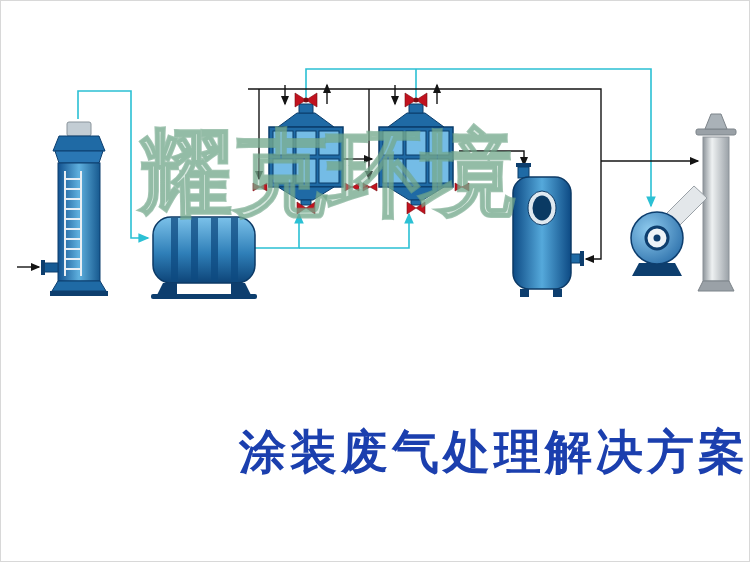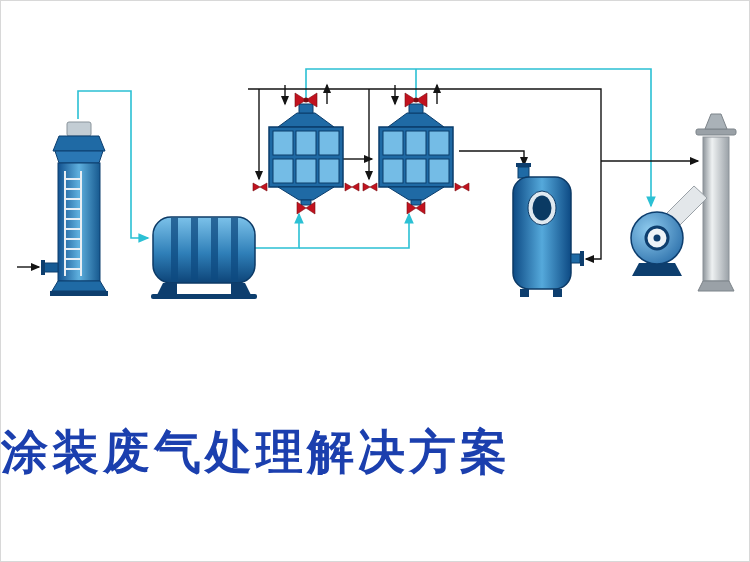--- a/index.html
+++ b/index.html
@@ -15,21 +15,21 @@
   .watermark{
     position:absolute;left:138px;top:108px;width:505px;height:130px;
     display:flex;justify-content:space-between;align-items:center;
     font-size:94px;font-weight:bold;line-height:1;
     font-family:"Liberation Serif", serif;
     color:rgba(150,195,170,0.38);
     -webkit-text-stroke:2px rgba(110,165,135,0.65);
     pointer-events:none;white-space:nowrap;
   }
   .main-title{
-    position:absolute;left:0;right:0;top:420px;text-align:left;
+    position:absolute;left:0;right:0;top:420px;text-align:right;
     font-family:"Liberation Serif", serif;font-weight:bold;
     font-size:47px;letter-spacing:4px;color:var(--title-blue,#1b3fae);
     white-space:nowrap;
   }
 </style>
 </head>
 <body>
 
 <div class="canvas">
 
@@ -203,16 +203,17 @@
       <polygon class="valve" points="362,182 369,186 362,190"></polygon>
       <polygon class="valve" points="376,182 369,186 376,190"></polygon>
     </g>
     <g>
       <polygon class="valve" points="454,182 461,186 454,190"></polygon>
       <polygon class="valve" points="468,182 461,186 468,190"></polygon>
     </g>
   </g>
 </svg>
 
+<div class="watermark">耀克环境</div>
 
 <div class="main-title">涂装废气处理解决方案</div>
 
 </div>
 
 </body></html>

